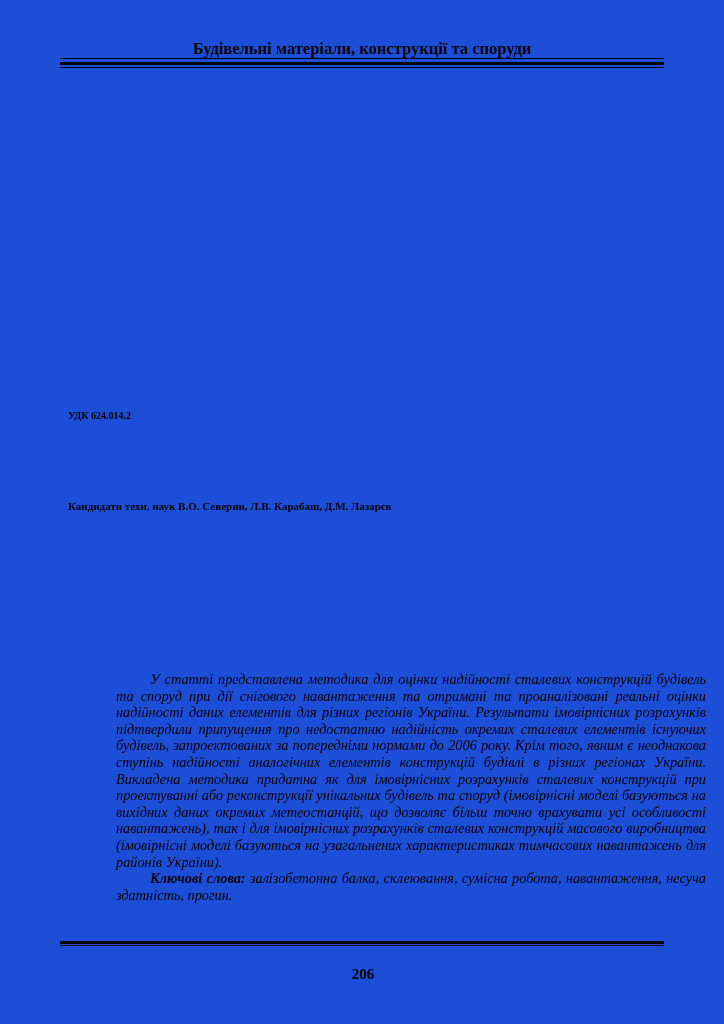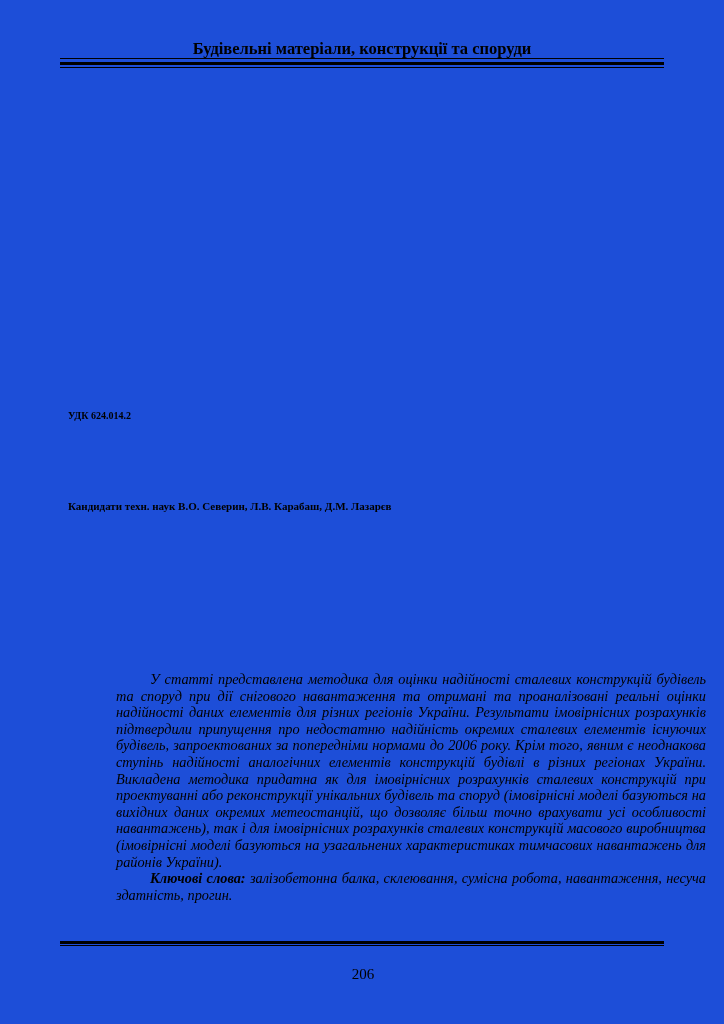--- a/index.html
+++ b/index.html
@@ -78,20 +78,21 @@
     font-weight: bold;
     font-size: 14.5px;
     line-height: 17px;
   }
   .page-number {
     position: absolute;
     top: 966px; left: 68px; width: 590px;
     text-align: center;
     font-size: 15px;
     line-height: 17px;
+    font-weight: bold;
   }
 </style>
 </head>
 <body>
 
 <div class="page">
 
   <div class="journal-title">Будівельні матеріали, конструкції та споруди</div>
   <div class="rule header-underline"></div>
   <div class="rule header-thick"></div>

